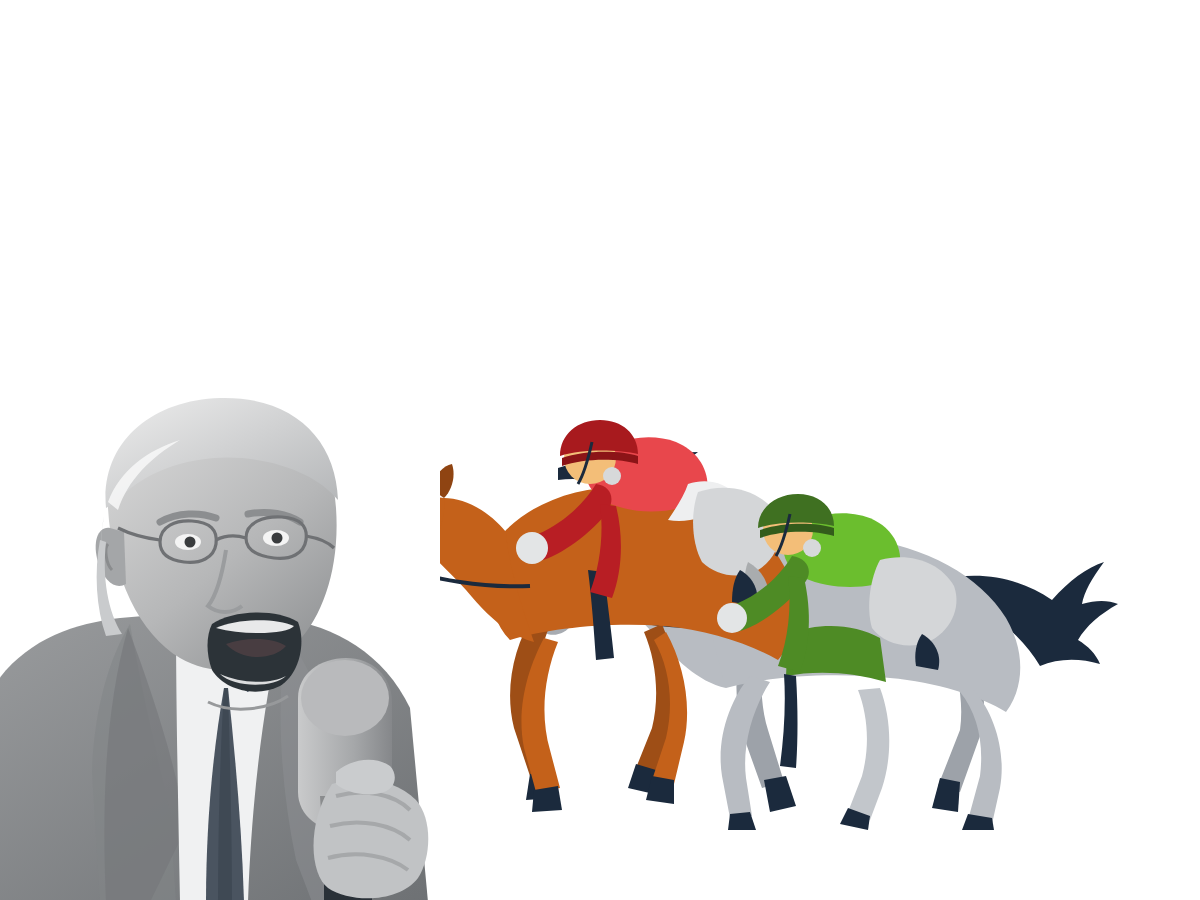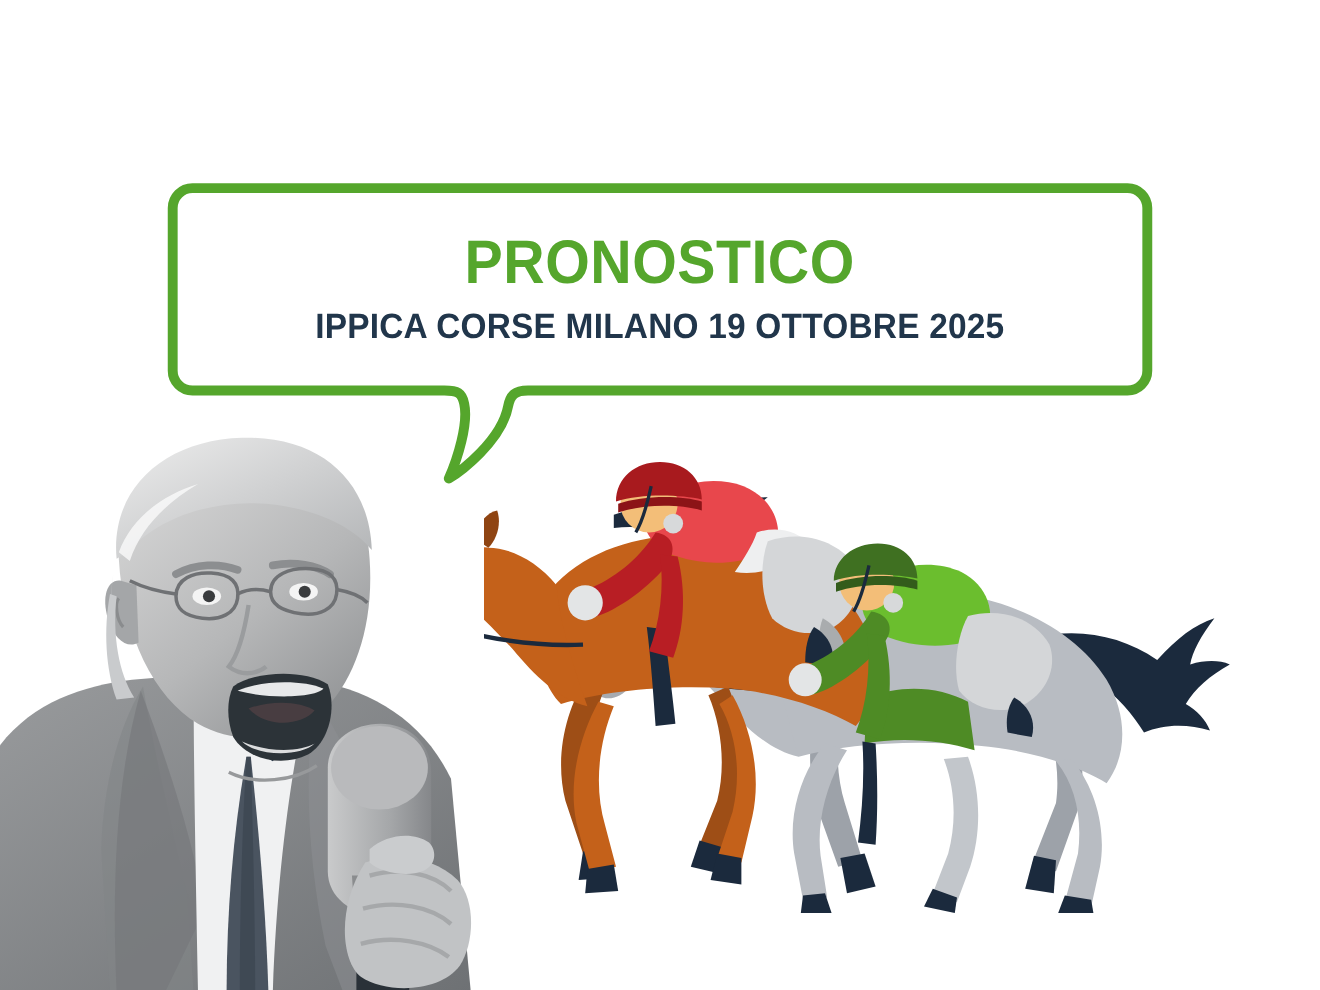--- a/index.html
+++ b/index.html
@@ -81,42 +81,20 @@
     width: 680px;
     height: 410px;
   }
   .horses svg { display:block; width:100%; height:100%; }
 </style>
 </head>
 <body>
 
 <div class="canvas">
 
-  <div class="bubble-wrap">
-    <svg class="bubble-svg" viewBox="0 0 900 300">
-      <path d="M 25 26
-               L 875 26
-               A 18 18 0 0 1 893 44
-               L 893 192
-               A 18 18 0 0 1 875 210
-               L 330 210
-               C 318 210 314 214 312 224
-               C 306 256 268 284 258 290
-               C 266 272 276 240 272 222
-               C 270 212 266 210 254 210
-               L 25 210
-               A 18 18 0 0 1 7 192
-               L 7 44
-               A 18 18 0 0 1 25 26 Z" fill="#FFFFFF" stroke="#55A62C" stroke-width="9" stroke-linejoin="round" stroke-linecap="round"></path>
-    </svg>
-    <div class="bubble-text">
-      <div class="bubble-title">PRONOSTICO</div>
-      <div class="bubble-sub">IPPICA CORSE MILANO 19 OTTOBRE 2025</div>
-    </div>
-  </div>
 
   <div class="man">
     <svg viewBox="0 0 500 510">
       <defs>
         <linearGradient id="suitG" x1="0" y1="0" x2="1" y2="1">
           <stop offset="0%" stop-color="#9A9C9E"></stop>
           <stop offset="100%" stop-color="#6E7174"></stop>
         </linearGradient>
         <linearGradient id="skinG" x1="0.2" y1="0" x2="0.9" y2="1">
           <stop offset="0%" stop-color="#D8D8D8"></stop>

